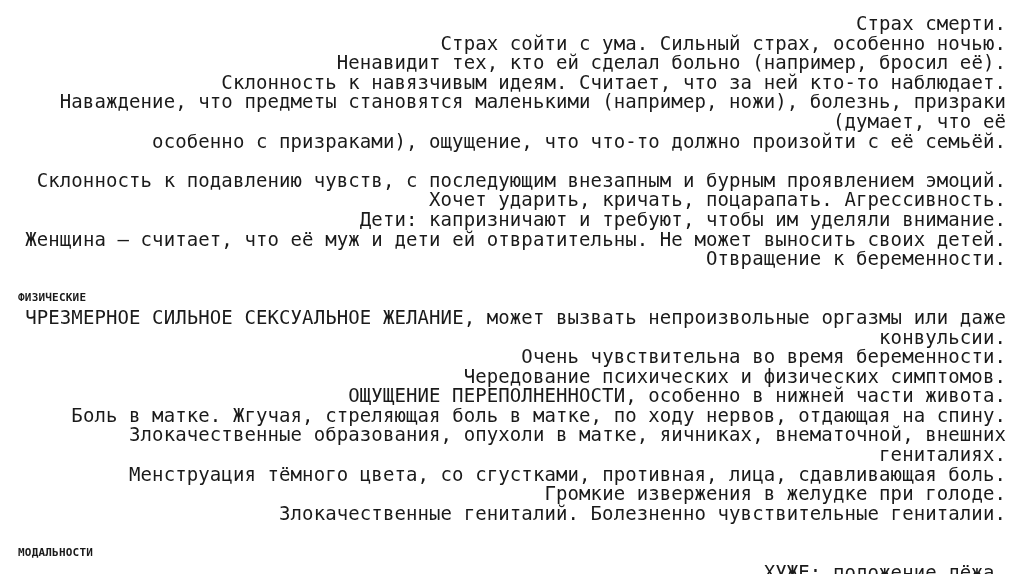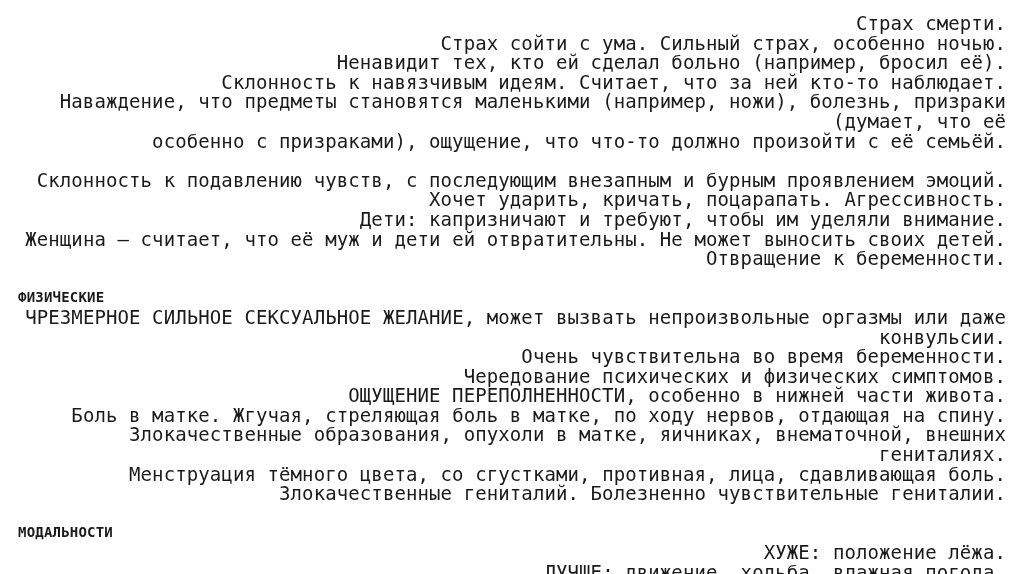--- a/index.html
+++ b/index.html
@@ -25,21 +25,21 @@
     margin: 0;
   }
   .line {
     font-size: 19px;
     line-height: 19.6px;
     white-space: pre-wrap;
     letter-spacing: 0.1px;
     text-align: right;
   }
   .heading {
-    font-size: 14px;
+    font-size: 11px;
     line-height: 19.6px;
     font-weight: bold;
     letter-spacing: 0.2px;
   }
   .spacer {
     height: 19.6px;
   }
 </style>
 </head>
 <body>
@@ -72,20 +72,21 @@
   </div>
 
   <div class="block">
     <div class="line">ЧРЕЗМЕРНОЕ СИЛЬНОЕ СЕКСУАЛЬНОЕ ЖЕЛАНИЕ, может вызвать непроизвольные оргазмы или даже конвульсии.</div>
     <div class="line">Очень чувствительна во время беременности.</div>
     <div class="line">Чередование психических и физических симптомов.</div>
     <div class="line">ОЩУЩЕНИЕ ПЕРЕПОЛНЕННОСТИ, особенно в нижней части живота.</div>
     <div class="line">Боль в матке. Жгучая, стреляющая боль в матке, по ходу нервов, отдающая на спину.</div>
     <div class="line">Злокачественные образования, опухоли в матке, яичниках, внематочной, внешних гениталиях.</div>
     <div class="line">Менструация тёмного цвета, со сгустками, противная, лица, сдавливающая боль.</div>
+    <div class="line">Громкие извержения в желудке при голоде.</div>
     <div class="line">Злокачественные гениталий. Болезненно чувствительные гениталии.</div>
   </div>
 
   <div class="spacer"></div>
 
   <div class="block">
     <div class="heading">МОДАЛЬНОСТИ</div>
   </div>
 
   <div class="block">

